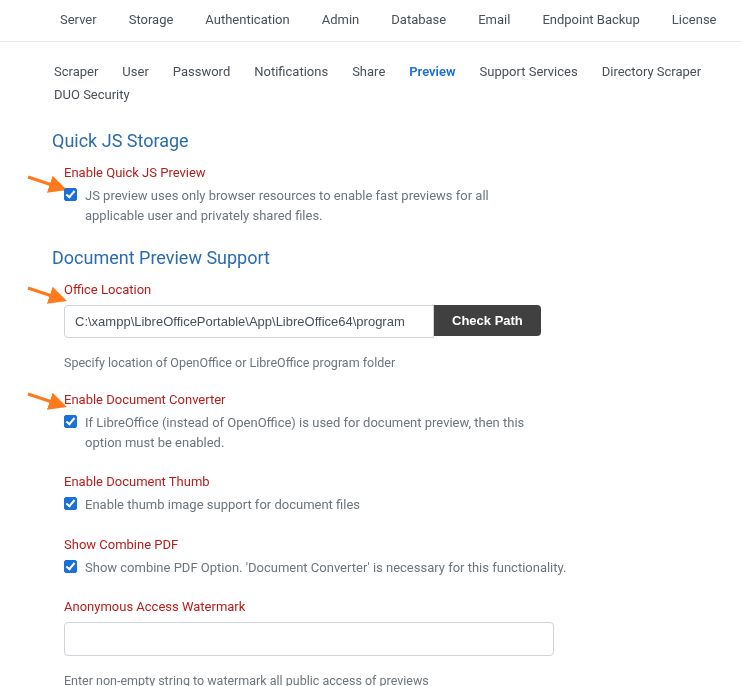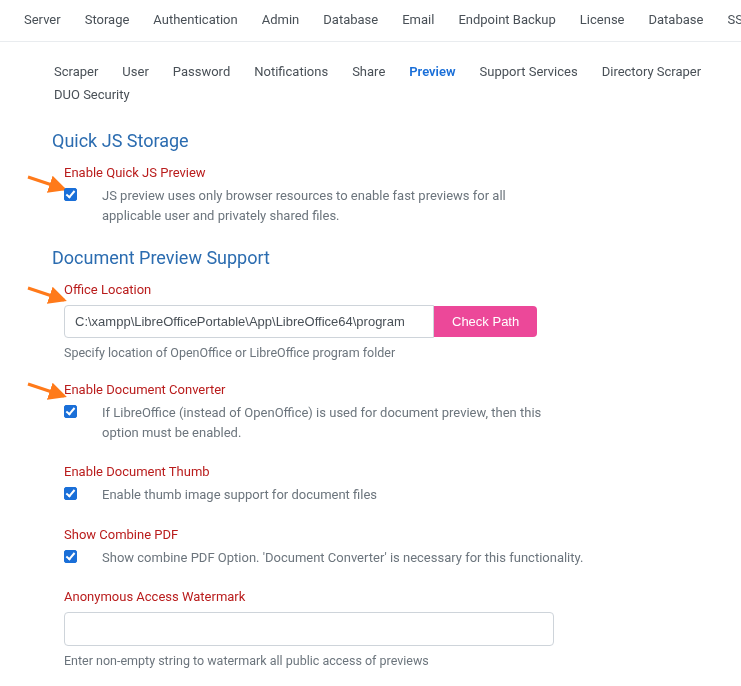--- a/index.html
+++ b/index.html
@@ -6,22 +6,22 @@
   body {
     margin: 0;
     font-family: -apple-system, BlinkMacSystemFont, "Segoe UI", Roboto, Arial, sans-serif;
     font-size: 13px;
     color: #495057;
     background: #fff;
     width: 741px;
   }
   .topnav {
     display: flex;
-    gap: 0;
-    padding: 8px 0 10px 12px;
+    gap: 8px;
+    padding: 8px 0 10px 48px;
     border-bottom: 1px solid #e9ecef;
     overflow: hidden;
     white-space: nowrap;
   }
   .topnav span {
     padding: 4px 12px;
     color: #495057;
     cursor: pointer;
   }
   .subnav {
@@ -54,21 +54,21 @@
     position: relative;
   }
   .field-label {
     color: #b91c1c;
     font-size: 13px;
     margin-bottom: 6px;
   }
   .check-row {
     display: flex;
     align-items: flex-start;
-    gap: 25px;
+    gap: 8px;
   }
   .checkbox {
     width: 13px;
     height: 13px;
     border: 1px solid #1a6fd8;
     background: #1a6fd8;
     border-radius: 2px;
     flex-shrink: 0;
     margin-top: 2px;
     position: relative;
@@ -85,21 +85,21 @@
     border-width: 0 2px 2px 0;
     transform: rotate(40deg);
   }
   .desc {
     color: #6c757d;
     font-size: 13px;
     line-height: 1.5;
   }
   .input-row {
     display: flex;
-    align-items: center;
+    align-items: flex-start;
     margin: 8px 0 6px 0;
   }
   .text-input {
     flex: 1;
     border: 1px solid #ced4da;
     border-radius: 4px 0 0 4px;
     padding: 8px 10px;
     font-size: 13px;
     color: #495057;
     outline: none;
@@ -111,32 +111,33 @@
     border-radius: 4px;
     padding: 8px 10px;
     font-size: 13px;
     color: #495057;
     outline: none;
     display: block;
     margin: 8px 0 6px 0;
     height: 34px;
   }
   .btn {
-    background: #ec4899;
+    background: #404040;
     color: #fff;
     border: none;
     padding: 8px 18px;
     font-size: 13px;
     border-radius: 0 4px 4px 0;
     cursor: pointer;
+    font-weight: bold;
   }
   .help {
     color: #6c757d;
     font-size: 12.5px;
-    margin-top: 7px;
+    margin-top: 17px;
   }
   .arrow {
     position: absolute;
     left: -38px;
     width: 44px;
     height: 22px;
     pointer-events: none;
   }
 </style>
 </head>

